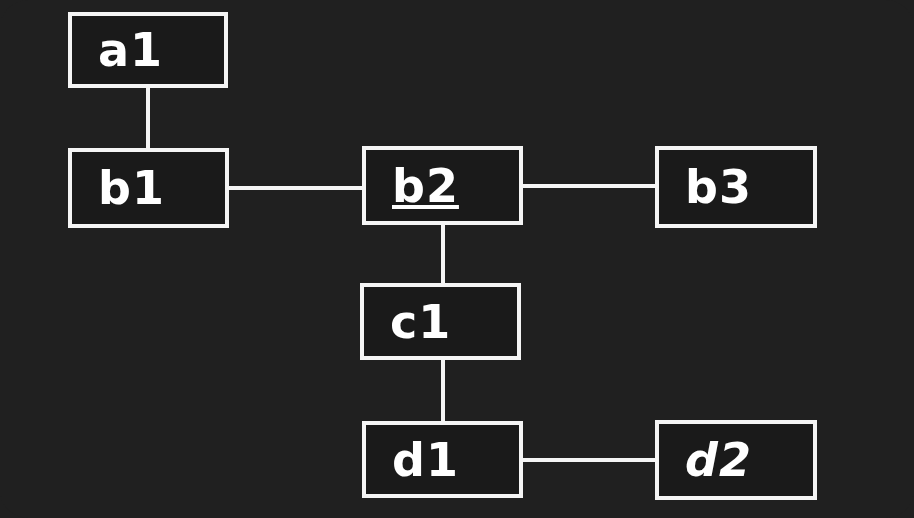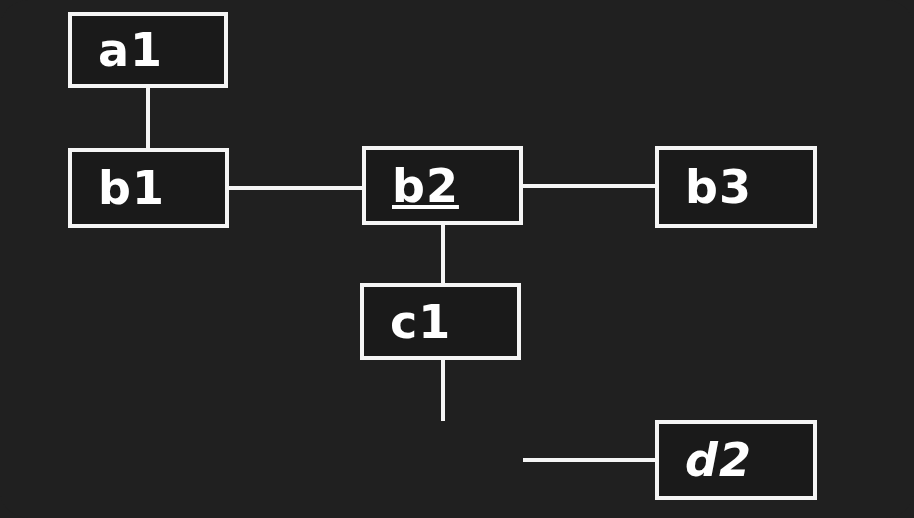--- a/index.html
+++ b/index.html
@@ -70,17 +70,20 @@
   </div>
   <div class="node node-b2">
     <span>b2</span>
   </div>
   <div class="node node-b3">
     <span>b3</span>
   </div>
   <div class="node node-c1">
     <span>c1</span>
   </div>
+  <div class="node node-d1">
+    <span>d1</span>
+  </div>
   <div class="node node-d2">
     <span>d2</span>
   </div>
 
 </div>
 
 </body></html>

